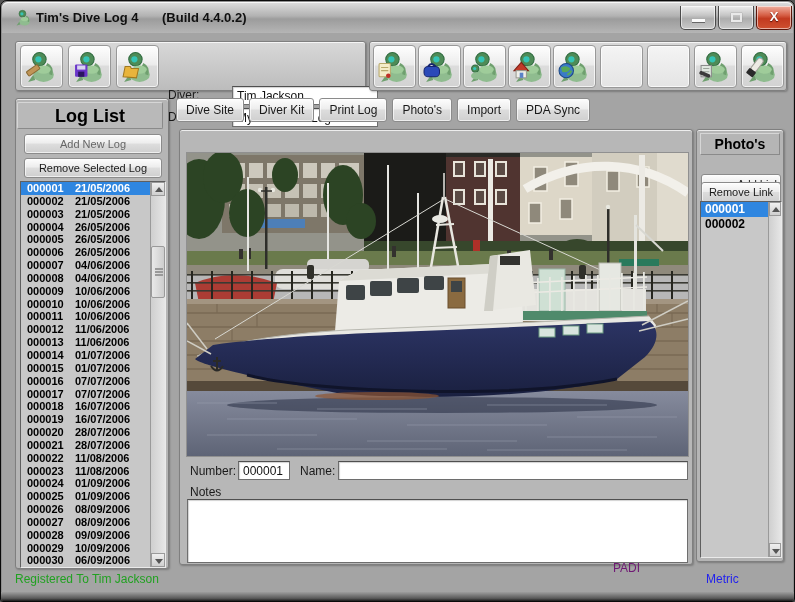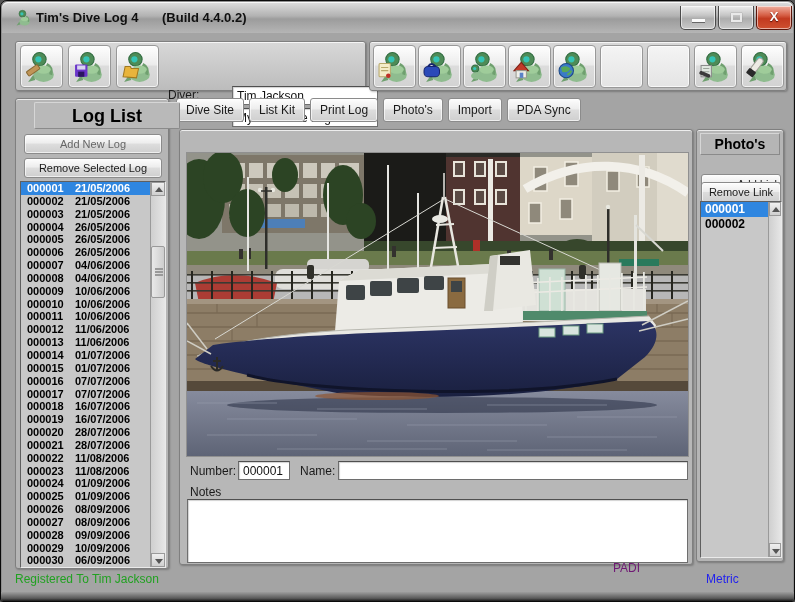--- a/index.html
+++ b/index.html
@@ -76,21 +76,21 @@
     font-size:11px; color:#1a1a1a; text-align:center;
   }
 
   
   .tabs { position:absolute; left:175px; top:97px; height:24px; display:flex; gap:5px; }
   .tab { height:24px; line-height:22px; padding:0 9px; font-size:12px; }
 
   
   .sidebar { left:14px; top:97px; width:154px; height:471px; background:#b5b5b5; }
   .side-title {
-    position:absolute; left:18px; top:3px; width:146px; height:27px;
+    position:absolute; left:1px; top:3px; width:146px; height:27px;
     text-align:center; font-size:18px; font-weight:bold; color:#000;
     border:1px solid; border-color:#d6d6d6 #8a8a8a #8a8a8a #d6d6d6; border-radius:2px;
     line-height:26px; background:#b9b9b9;
   }
   .side-btn { position:absolute; left:8px; width:138px; height:20px; line-height:18px; }
   .listbox {
     position:absolute; background:#c8c8c8;
     border:1px solid; border-color:#5f5f5f #eaeaea #eaeaea #5f5f5f;
     overflow:hidden;
   }
@@ -260,21 +260,21 @@
             <rect x="5" y="6" width="6" height="15" rx="3" fill="#eceae4" stroke="#a0a098"></rect>
             <rect x="4" y="20" width="8" height="6" rx="1" fill="#2a2a2a"></rect>
           </g>
         </svg>
     </div>
   </div>
 
   <div class="tabs">
 
   <div class="tab btn7"><span>Dive Site</span></div>
-      <div class="tab btn7"><span>List Kit</span></div>
+      <div class="tab btn7"><span>Diver Kit</span></div>
       <div class="tab btn7"><span>Print Log</span></div>
       <div class="tab btn7"><span>Photo's</span></div>
       <div class="tab btn7"><span>Import</span></div>
       <div class="tab btn7"><span>PDA Sync</span></div>
     </div>
 
   <div class="plate sidebar">
     <div class="side-title">Log List</div>
     <div class="side-btn btn7" style="top:59px;">Remove Selected Log</div>
     <div class="side-btn btn7" style="top:35px; color:#666;">Add New Log</div>

